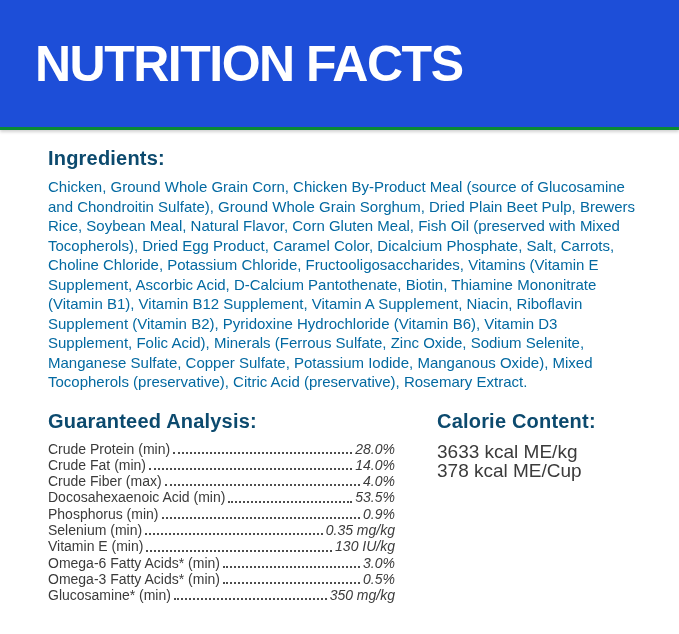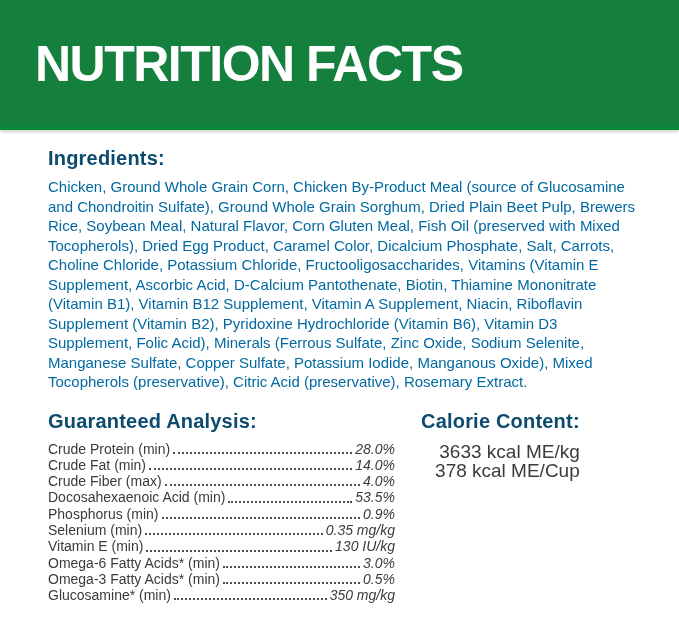--- a/index.html
+++ b/index.html
@@ -6,21 +6,21 @@
   html, body { width: 679px; height: 634px; }
   body {
     font-family: "Liberation Sans", sans-serif;
     background: #ffffff;
     color: #3b3b3b;
     overflow: hidden;
   }
   .banner {
     width: 679px;
     height: 130px;
-    background: #15803d;
+    background: #1d4ed8;
     border-bottom: 3px solid #0a8a33;
     box-shadow: 0 2px 3px rgba(0,0,0,0.18);
     display: flex;
     align-items: center;
     padding-left: 35px;
   }
   .banner-title {
     color: #ffffff;
     font-size: 50px;
     font-weight: bold;
@@ -42,21 +42,21 @@
     line-height: 19.5px;
     width: 596px;
     color: #0369a1;
   }
   .columns {
     display: flex;
     margin-top: 18px;
     align-items: flex-start;
   }
   .col-left { width: 347px; flex: none; }
-  .col-right { margin-left: 26px; flex: none; text-align: right; }
+  .col-right { margin-left: 42px; flex: none; }
   .ga-table { margin-top: 8px; }
   .ga-row {
     display: flex;
     align-items: center;
     font-size: 14px;
     line-height: 16.3px;
     white-space: nowrap;
   }
   .ga-leader {
     flex: 1;

